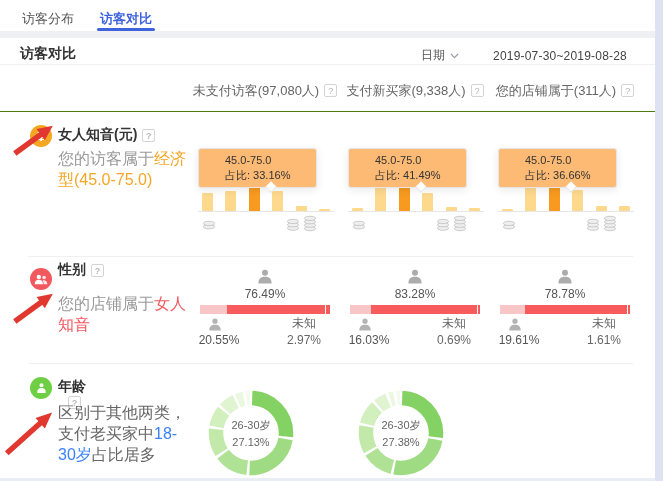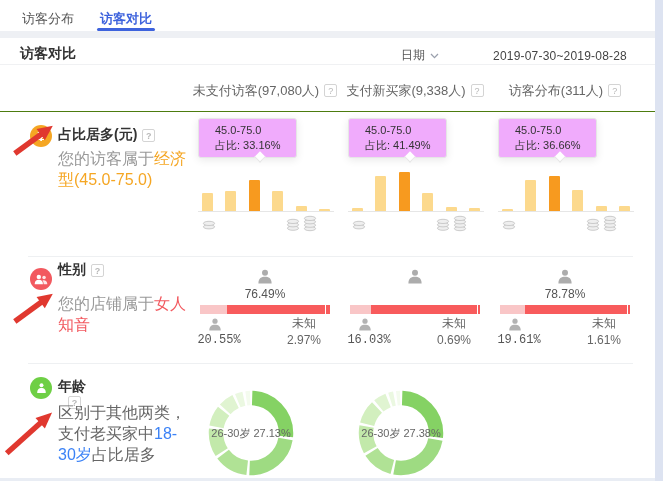--- a/index.html
+++ b/index.html
@@ -10,21 +10,21 @@
   .tabbar { position:absolute; top:0; left:0; width:655px; height:31px; background:#fff; display:flex; padding-left:22px; gap:26px; }
   .tab { position:relative; font-size:13px; color:#555; padding-top:10px; cursor:pointer; }
   .tab.active { color:#3e63dd; font-weight:bold; }
   .tab .underline { position:absolute; left:-3px; right:-3px; bottom:0; height:3px; background:#3e63dd; border-radius:2px; }
   .band { position:absolute; top:31px; left:0; width:655px; height:7px; background:#eef0f4; }
 
   
   .panel { position:absolute; top:38px; left:0; width:655px; height:443px; background:#fff; }
   .panel-header { position:absolute; top:0; left:0; right:0; height:27px; border-bottom:1px solid #f0f1f3; }
   .panel-title { position:absolute; left:20px; top:7px; font-size:14px; font-weight:bold; color:#333; }
-  .date-ctrl { position:absolute; right:28px; top:9px; display:flex; gap:54px; align-items:center; font-size:12px; color:#555; }
+  .date-ctrl { position:absolute; right:28px; top:9px; display:flex; gap:34px; align-items:center; font-size:12px; color:#555; }
   .date-label { display:flex; align-items:center; gap:5px; cursor:pointer; }
   .chev { width:9px; height:6px; }
   .date-range { color:#444; cursor:pointer; letter-spacing:.2px; }
 
   .col-headers { position:absolute; top:27px; left:0; right:0; height:47px; border-bottom:1px solid #4d7c0f; }
   .col-h { position:absolute; top:17px; width:150px; text-align:center; font-size:13px; color:#666; }
   .help { display:inline-block; width:13px; height:13px; line-height:12px; border:1px solid #d4d4d4; border-radius:2px; color:#b8b8b8; font-size:9px; text-align:center; vertical-align:1px; margin-left:5px; background:#fff; cursor:pointer; }
 
   .col0 { left:190px; } .col1 { left:340px; } .col2 { left:490px; }
 
@@ -42,44 +42,44 @@
   #row-consumption .row-title { top:14px; } #row-gender .row-title { top:5px; } #row-age .row-title { top:15px;flex-direction:column; }
   .row-desc { position:absolute; left:58px; width:132px; font-size:16px; line-height:21px; color:#999; }
   #row-consumption .row-desc { top:36px; }
   #row-gender .row-desc { top:37px; }
   #row-age .row-desc { top:39px; color:#666; }
   .hl-orange { color:#f5a623; } .hl-red { color:#f2595f; } .hl-green { color:#3b82f6; }
 
   .cell { position:absolute; top:0; width:150px; height:100%; }
 
   
-  .tip { position:absolute; left:8px; top:6px; background:#f0abfc; border:1px solid #e6e6e6; border-radius:3px; box-shadow:0 2px 8px rgba(0,0,0,.09); padding:4px 16px; font-size:11px; line-height:15px; color:#333; z-index:2; white-space:nowrap; }
+  .tip { position:absolute; left:8px; top:36px; background:#fdba74; border:1px solid #e6e6e6; border-radius:3px; box-shadow:0 2px 8px rgba(0,0,0,.09); padding:4px 26px; font-size:11px; line-height:15px; color:#333; z-index:2; white-space:nowrap; }
   .tip::after { content:""; position:absolute; left:58%; bottom:-4px; width:7px; height:7px; background:#fff; border-right:1px solid #e6e6e6; border-bottom:1px solid #e6e6e6; transform:rotate(45deg); }
   .bars { position:absolute; left:10px; top:53px; width:132px; height:46px; display:flex; align-items:flex-end; justify-content:space-between; padding:0 2px; }
   .bar { width:11px; background:#fcd98d; border-radius:1px 1px 0 0; }
   .bar.hl { background:#f79a1f; }
   .axis { position:absolute; left:8px; top:99px; width:136px; height:1px; background:#e6e6e6; }
   .coins-left { position:absolute; left:12px; top:104px; }
   .coins-right { position:absolute; left:96px; top:101px; display:flex; gap:3px; align-items:flex-end; }
 
   
   .g-fem { position:absolute; top:13px; left:0; width:100%; display:flex; justify-content:center; }
   .g-fpct { position:absolute; top:31px; left:0; width:100%; text-align:center; font-size:12px; color:#555; }
   .g-bar { position:absolute; top:49px; left:10px; width:130px; height:9px; display:flex; }
   .seg-male { background:#f9c6c7; }
   .seg-female { background:#f85b5c; }
   .seg-gap { width:1px; background:#fff; }
   .seg-unknown { background:#f85b5c; }
   .g-male { position:absolute; left:18px; top:61px; }
-  .g-mpct { position:absolute; left:0; top:77px; width:58px; text-align:center; font-size:12px; color:#555;font-family:Liberation Mono, monospace; }
+  .g-mpct { position:absolute; left:0; top:77px; width:58px; text-align:center; font-size:12px; color:#555; }
   .g-unk { position:absolute; left:86px; top:59px; width:56px; text-align:center; font-size:12px; color:#666; line-height:17px; }
 
   
   .donut-wrap { position:absolute; left:15px; top:24px; width:92px; height:92px; }
-  .donut-center { position:absolute; left:0; top:0; width:92px; height:92px; display:flex; flex-direction:row; align-items:center; justify-content:center; gap:3px; font-size:11px; color:#666; }
+  .donut-center { position:absolute; left:0; top:0; width:92px; height:92px; display:flex; flex-direction:column; align-items:center; justify-content:center; gap:3px; font-size:11px; color:#666; }
 
   
   .arrow { position:absolute; transform-origin:left center; z-index:5; }
   .a1 { left:14px; top:146px; transform:rotate(-36deg); }
   .a2 { left:14px; top:314px; transform:rotate(-36deg); }
   .a3 { left:6px; top:446px; transform:rotate(-42deg); }
 
   .right-strip { position:absolute; top:0; right:0; width:8px; height:481px; background:#dde3f1; }
   .bottom-strip { position:absolute; left:0; bottom:0; width:655px; height:3px; background:#e9edf4; }
 </style>
@@ -109,27 +109,27 @@
               <path d="M1 1 L4.5 4.6 L8 1" fill="none" stroke="#9aa0ad" stroke-width="1.3"></path>
             </svg>
         </span>
         <span class="date-range">2019-07-30~2019-08-28</span>
       </div>
     </div>
 
     <div class="col-headers">
       <div class="col-h col0"><span>未支付访客(97,080人)</span><span class="help">?</span></div>
       <div class="col-h col1"><span>支付新买家(9,338人)</span><span class="help">?</span></div>
-      <div class="col-h col2"><span>访客分布(311人)</span><span class="help">?</span></div>
+      <div class="col-h col2"><span>您的店铺属于(311人)</span><span class="help">?</span></div>
     </div>
 
     <div class="row" id="row-consumption">
       <div class="row-icon ri-consumption">¥</div>
       <div class="row-title">
-        <span>占比居多(元)</span>
+        <span>女人知音(元)</span>
         <span class="help">?</span>
       </div>
       <div class="row-desc"><span>您的访客属于</span><span class="hl-orange">经济型(45.0-75.0)</span></div>
       <div class="cell col0">
           <div class="tip">
             <div>45.0-75.0</div>
             <div>占比: 33.16%</div>
           </div>
           <div class="bars">
             <div class="bar" style="height: 17.575px;"></div>
@@ -262,20 +262,21 @@
             <div>2.97%</div>
           </div>
         </div>
       <div class="cell col1">
           <div class="g-fem">
             <svg width="16" height="15" viewBox="0 0 18 17">
               <circle cx="9" cy="4.2" r="3.4" fill="#acacac"></circle>
               <path d="M1.5,16.5 C1.5,10.2 5,8.8 9,8.8 C13,8.8 16.5,10.2 16.5,16.5 Z" fill="#acacac"></path>
             </svg>
           </div>
+          <div class="g-fpct">83.28%</div>
           <div class="g-bar">
             <div class="seg-male" style="width: 20.6787px;"></div>
             <div class="seg-female" style="width: 107.431px;"></div>
             <div class="seg-gap"></div>
             <div class="seg-unknown" style="width: 2px;"></div>
           </div>
           <div class="g-male"><svg width="14" height="13" viewBox="0 0 18 17">
               <circle cx="9" cy="4.2" r="3.4" fill="#b3b3b3"></circle>
               <path d="M1.5,16.5 C1.5,10.2 5,8.8 9,8.8 C13,8.8 16.5,10.2 16.5,16.5 Z" fill="#b3b3b3"></path>
             </svg></div>

